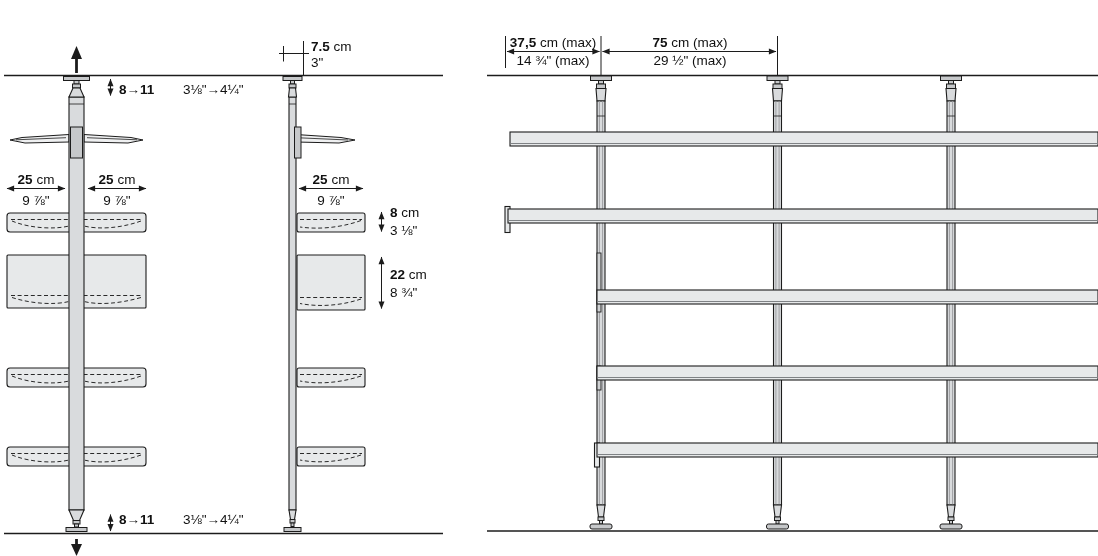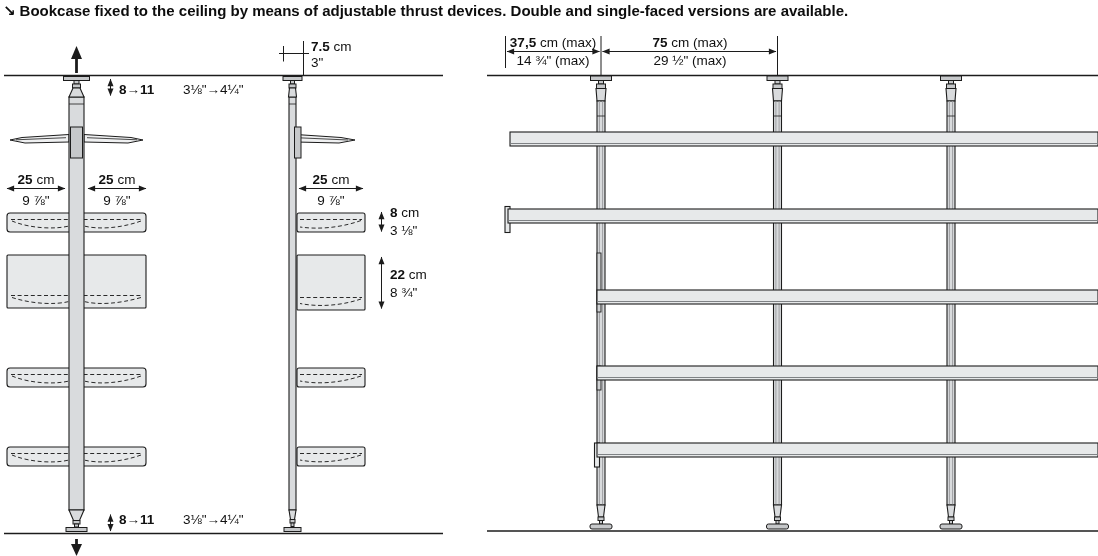--- a/index.html
+++ b/index.html
@@ -24,21 +24,20 @@
   .edge{stroke:#7f8285;stroke-width:1;}
   text{font-family:"Liberation Sans","DejaVu Sans",sans-serif;font-size:13.5px;fill:#111;}
   .b{font-weight:bold;}
   .mid{text-anchor:middle;}
 </style>
 </head>
 <body>
 
 <div id="stage">
 
-  <div class="title"><span class="title-arrow">↘</span><span>Bookcase fixed to the ceiling by means of adjustable thrust devices. Double and single-faced versions are available.</span></div>
 
   <svg width="1098" height="556" viewBox="0 0 1098 556">
     <defs>
       <marker id="ah" viewBox="0 0 10 10" refX="9.5" refY="5" markerWidth="10" markerHeight="7.5" orient="auto-start-reverse">
         <path d="M0,1 L10,5 L0,9 z" fill="#1c1c1c"></path>
       </marker>
     </defs>
 
     <g>
       <line class="ln" x1="4" y1="75.5" x2="443" y2="75.5" stroke-width="1.6"></line>

